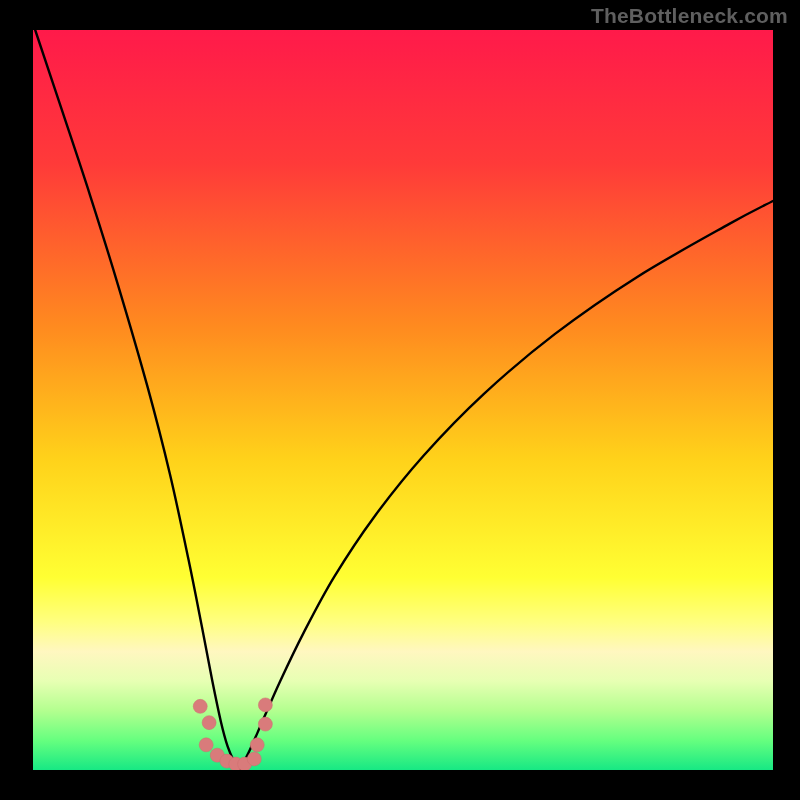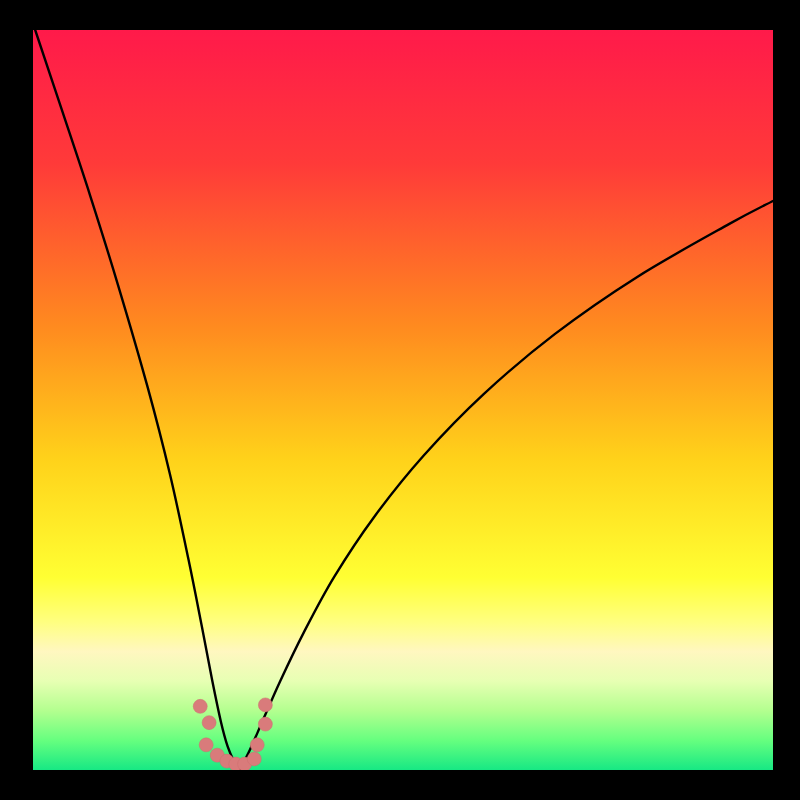--- a/index.html
+++ b/index.html
@@ -57,13 +57,14 @@
         <circle cx="184.26" cy="725.20" r="7" fill="#d97b7b" stroke="#cc6f6f" stroke-width="0.5"></circle>
         <circle cx="193.88" cy="731.12" r="7" fill="#d97b7b" stroke="#cc6f6f" stroke-width="0.5"></circle>
         <circle cx="202.76" cy="734.08" r="7" fill="#d97b7b" stroke="#cc6f6f" stroke-width="0.5"></circle>
         <circle cx="211.64" cy="734.08" r="7" fill="#d97b7b" stroke="#cc6f6f" stroke-width="0.5"></circle>
         <circle cx="221.26" cy="728.90" r="7" fill="#d97b7b" stroke="#cc6f6f" stroke-width="0.5"></circle>
         <circle cx="224.22" cy="714.84" r="7" fill="#d97b7b" stroke="#cc6f6f" stroke-width="0.5"></circle>
         <circle cx="232.36" cy="694.12" r="7" fill="#d97b7b" stroke="#cc6f6f" stroke-width="0.5"></circle>
         <circle cx="232.36" cy="674.88" r="7" fill="#d97b7b" stroke="#cc6f6f" stroke-width="0.5"></circle>
       </svg>
   </div>
+  <div class="watermark" id="watermark" style="right: 12px; top: 4px; font-size: 21px;">TheBottleneck.com</div>
 </div>
 
 </body></html>

